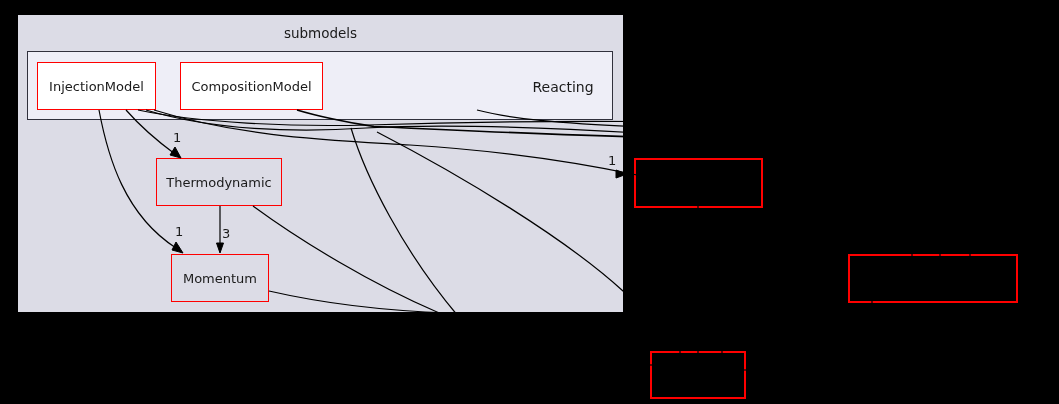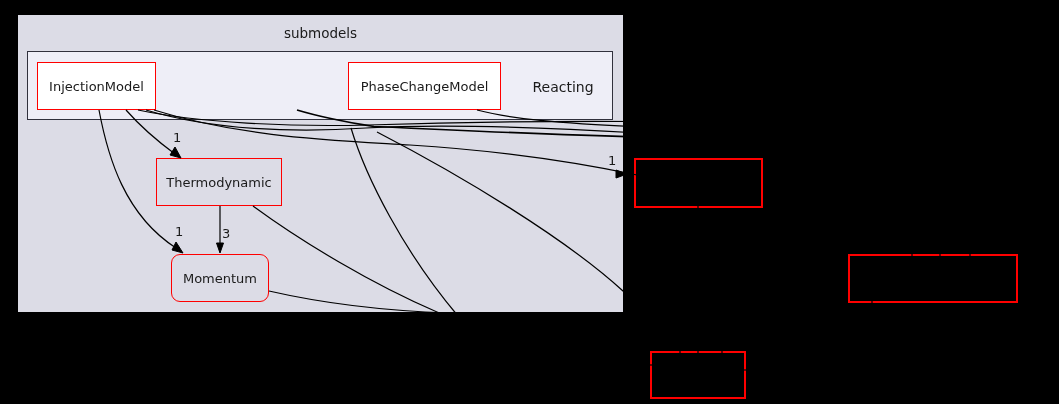--- a/index.html
+++ b/index.html
@@ -34,21 +34,21 @@
     border:1px solid var(--node-border); font-size:13px; color:var(--text);
     background:var(--node-fill); cursor:pointer; text-align:center;
   }
   .node.hollow{background:transparent;}
   .node.external{background:transparent; border-width:2px;}
 
   .n-injection{left:37px;  top:62px;  width:119px; height:48px;}
   .n-composition{left:180px; top:62px; width:143px; height:48px;}
   .n-phasechange{left:348px; top:62px; width:153px; height:48px;}
   .n-thermo{left:156px; top:158px; width:126px; height:48px;}
-  .n-momentum{left:171px; top:254px; width:98px; height:48px;border-radius:9px;}
+  .n-momentum{left:171px; top:254px; width:98px; height:48px;}
   .n-ext1{left:634px; top:158px; width:129px; height:50px;}
   .n-ext2{left:848px; top:254px; width:170px; height:49px;}
   .n-ext3{left:650px; top:351px; width:96px; height:48px;}
 
   .edges-layer{position:absolute; left:0; top:0; width:1059px; height:404px; pointer-events:none;}
   .edges-layer path{stroke:var(--edge); fill:none; stroke-width:1.2px;}
   .edges-layer path.thick{stroke-width:1.7px;}
   .edges-layer polygon{fill:var(--edge); stroke:var(--edge);}
 
   .edge-label{position:absolute; font-size:13px; color:var(--text); line-height:14px;}
@@ -64,22 +64,22 @@
 
   <div class="cluster-outer"></div>
   <div class="cluster-inner"></div>
 
   <div class="cluster-title">submodels</div>
   <div class="reacting-label">Reacting</div>
 
   <div class="node n-injection">
     <span>InjectionModel</span>
   </div>
-  <div class="node n-phasechange">
-    <span>PhaseChangeModel</span>
+  <div class="node n-composition">
+    <span>CompositionModel</span>
   </div>
   <div class="node hollow n-thermo">
     <span>Thermodynamic</span>
   </div>
   <div class="node hollow n-momentum">
     <span>Momentum</span>
   </div>
 
   <div class="node external n-ext1">
     <span></span>

